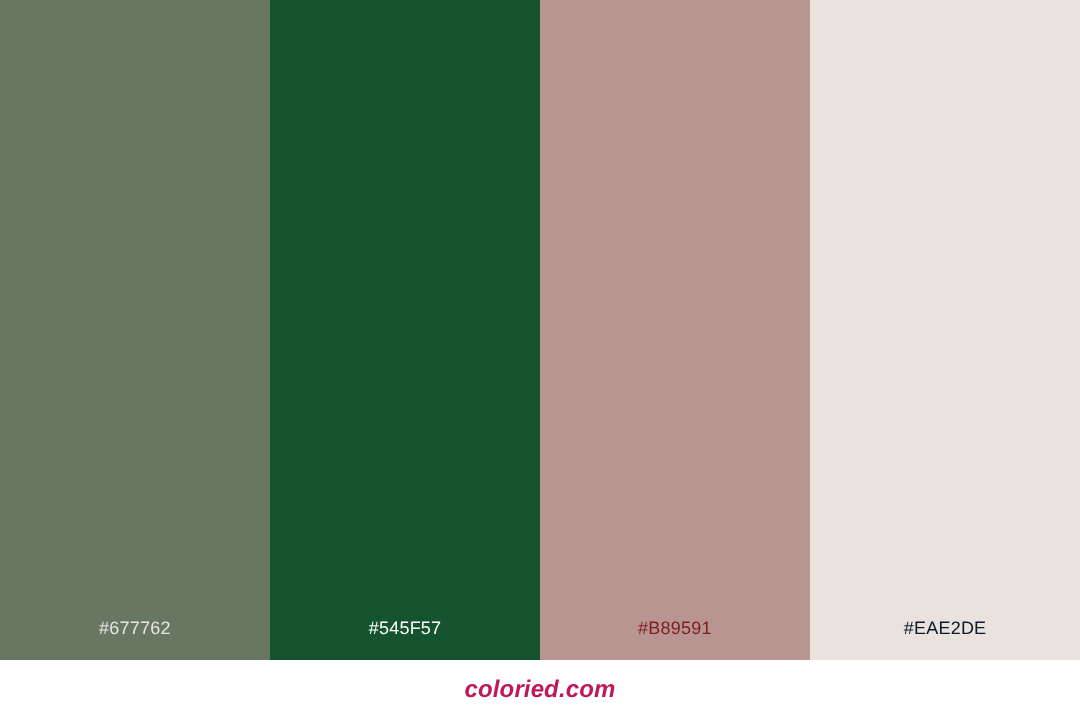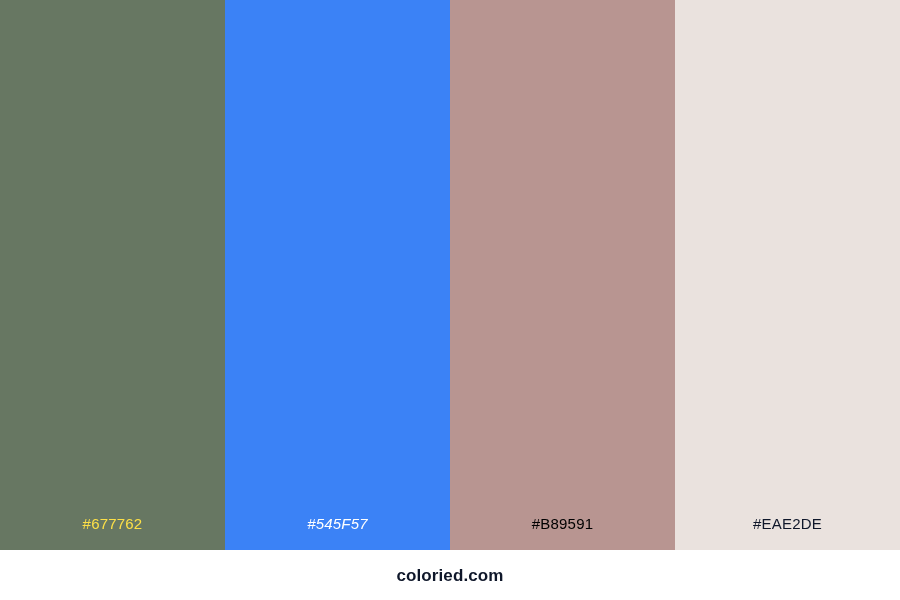--- a/index.html
+++ b/index.html
@@ -49,45 +49,46 @@
   .footer-bar {
     width: 900px;
     height: 50px;
     background: #ffffff;
     display: flex;
     align-items: center;
     justify-content: center;
   }
   .footer-text {
     font-family: "Liberation Sans", sans-serif;
-    font-size: 17px;
+    font-size: 20px;
     font-weight: 700;
-    color: #0f172a;
+    color: #be185d;
     letter-spacing: 0.1px;
     line-height: 1;
+    font-style: italic;
   }
 </style>
 </head>
 <body style="background-color: rgb(255, 255, 255);">
 
 <div class="palette-page">
 
   <div class="swatch-strip">
 
     <div class="swatch" style="background-color: rgb(103, 119, 98);">
-      <span class="swatch-label" style="color: #fde047;">#677762</span>
+      <span class="swatch-label" style="color: #e5e5e5;">#677762</span>
     </div>
 
-    <div class="swatch" style="background-color: #3b82f6; font-style: italic;">
+    <div class="swatch" style="background-color: #14532d;">
       <span class="swatch-label" style="color: rgb(255, 255, 255);">#545F57</span>
     </div>
 
 
     <div class="swatch" style="background-color: rgb(184, 149, 145);">
-      <span class="swatch-label" style="color: #000000;">#B89591</span>
+      <span class="swatch-label" style="color: #7f1d1d;">#B89591</span>
     </div>
 
     <div class="swatch" style="background-color: rgb(234, 226, 222);">
       <span class="swatch-label" style="color: #0f172a;">#EAE2DE</span>
     </div>
 
   </div>
 
   <div class="footer-bar">
     <span class="footer-text">coloried.com</span>

